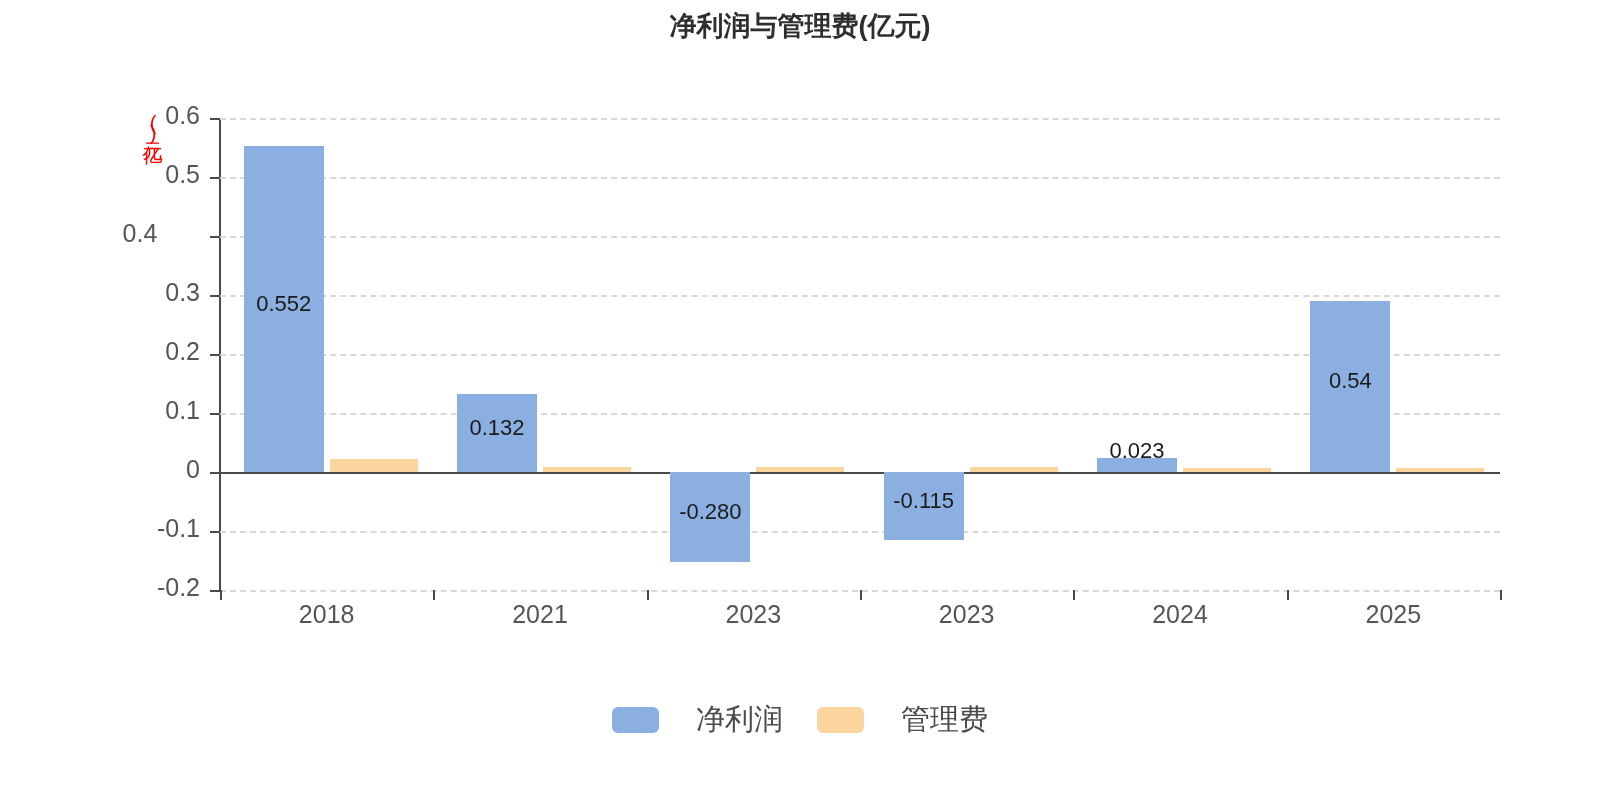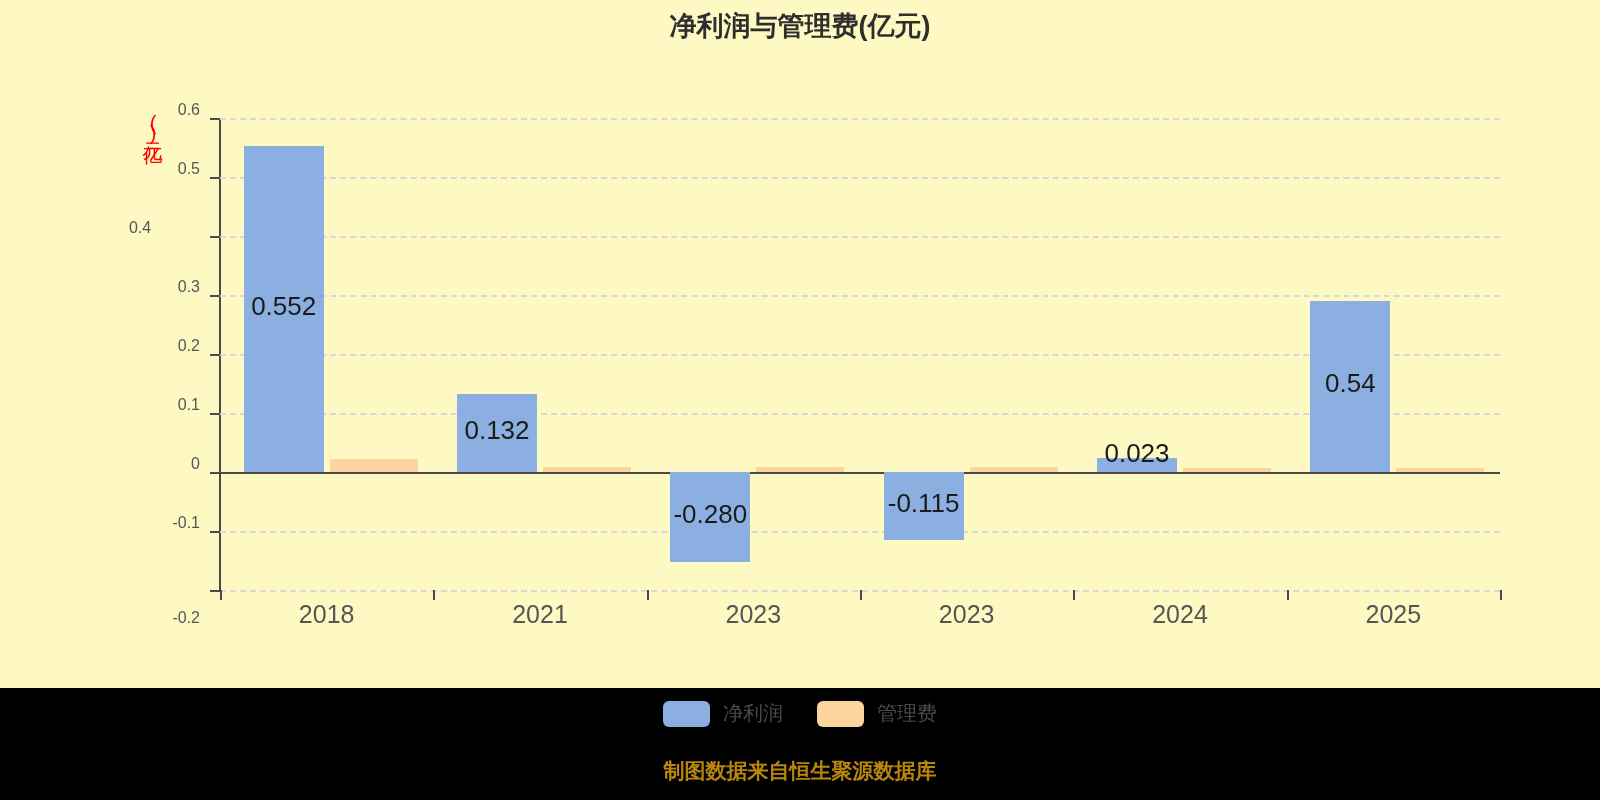--- a/index.html
+++ b/index.html
@@ -12,22 +12,22 @@
     height: 800px;
     position: relative;
     overflow: hidden;
     font-family: "Liberation Sans", "DejaVu Sans", sans-serif;
   }
 
   #chart-root {
     position: absolute;
     left: 0; top: 0;
     width: 1600px;
-    height: 688px;
-    background: #fef9c3;
+    height: 800px;
+    background: #ffffff;
   }
 
   
   .chart-title {
     position: absolute;
     left: 0;
     top: 8px;
     width: 1600px;
     text-align: center;
     font-size: 27px;
@@ -76,21 +76,21 @@
     left: 210px;
     width: 10px;
     height: 0;
     border-top: 2px solid #4a4a4a;
   }
 
   .y-label {
     position: absolute;
     right: 1395px; 
     text-align: right;
-    font-size: 16px;
+    font-size: 25px;
     color: #555555;
     white-space: nowrap;
   }
 
   .y-axis-unit {
     position: absolute;
     left: 140px;
     top: 112px;
     font-size: 20px;
     color: #ff0000;
@@ -126,21 +126,21 @@
     background: #8bafe0;
   }
   .bar-admin {
     background: #fcd49e;
   }
 
   .bar-label {
     position: absolute;
     width: 160px;
     text-align: center;
-    font-size: 26px;
+    font-size: 22px;
     color: #1b1b1b;
     white-space: nowrap;
   }
 
   
   .legend {
     position: absolute;
     left: 0;
     top: 700px;
     width: 1600px;
@@ -153,23 +153,24 @@
     display: flex;
     align-items: center;
     gap: 13px;
   }
   .legend-swatch {
     width: 47px;
     height: 26px;
     border-radius: 6px;
   }
   .legend-label {
-    font-size: 20px;
+    font-size: 29px;
     color: #4a4a4a;
     white-space: nowrap;
+    margin-left: 24px;
   }
 
   
   .footer-note {
     position: absolute;
     left: 0;
     top: 757px;
     width: 1600px;
     text-align: center;
     font-size: 21px;
@@ -231,21 +232,21 @@
       <div class="y-label" style="left: 80px; width: 120px; right: auto; top: 278px;">0.3</div>
       <div class="y-tick" style="top: 354px;"></div>
       <div class="y-label" style="left: 80px; width: 120px; right: auto; top: 337px;">0.2</div>
       <div class="y-tick" style="top: 413px;"></div>
       <div class="y-label" style="left: 80px; width: 120px; right: auto; top: 396px;">0.1</div>
       <div class="y-tick" style="top: 472px;"></div>
       <div class="y-label" style="left: 80px; width: 120px; right: auto; top: 455px;">0</div>
       <div class="y-tick" style="top: 531px;"></div>
       <div class="y-label" style="left: 80px; width: 120px; right: auto; top: 514px;">-0.1</div>
       <div class="y-tick" style="top: 590px;"></div>
-      <div class="y-label" style="left: 80px; width: 120px; right: auto; top: 573px; margin-top: 36px;">-0.2</div>
+      <div class="y-label" style="left: 80px; width: 120px; right: auto; top: 573px;">-0.2</div>
     </div>
   <div id="x-axis-group">
       <div class="x-tick" style="left: 220px;"></div>
       <div class="x-label" style="left: 256.667px;">2018</div>
       <div class="x-tick" style="left: 433.333px;"></div>
       <div class="x-label" style="left: 470px;">2021</div>
       <div class="x-tick" style="left: 646.667px;"></div>
       <div class="x-label" style="left: 683.333px;">2023</div>
       <div class="x-tick" style="left: 860px;"></div>
       <div class="x-label" style="left: 896.667px;">2023</div>
@@ -260,14 +261,13 @@
       <div class="legend-item">
         <span class="legend-swatch" style="background: rgb(139, 175, 224);"></span>
         <span class="legend-label">净利润</span>
       </div>
       <div class="legend-item">
         <span class="legend-swatch" style="background: rgb(252, 212, 158);"></span>
         <span class="legend-label">管理费</span>
       </div>
     </div>
 
-  <div class="footer-note">制图数据来自恒生聚源数据库</div>
 </div>
 
 </body></html>

